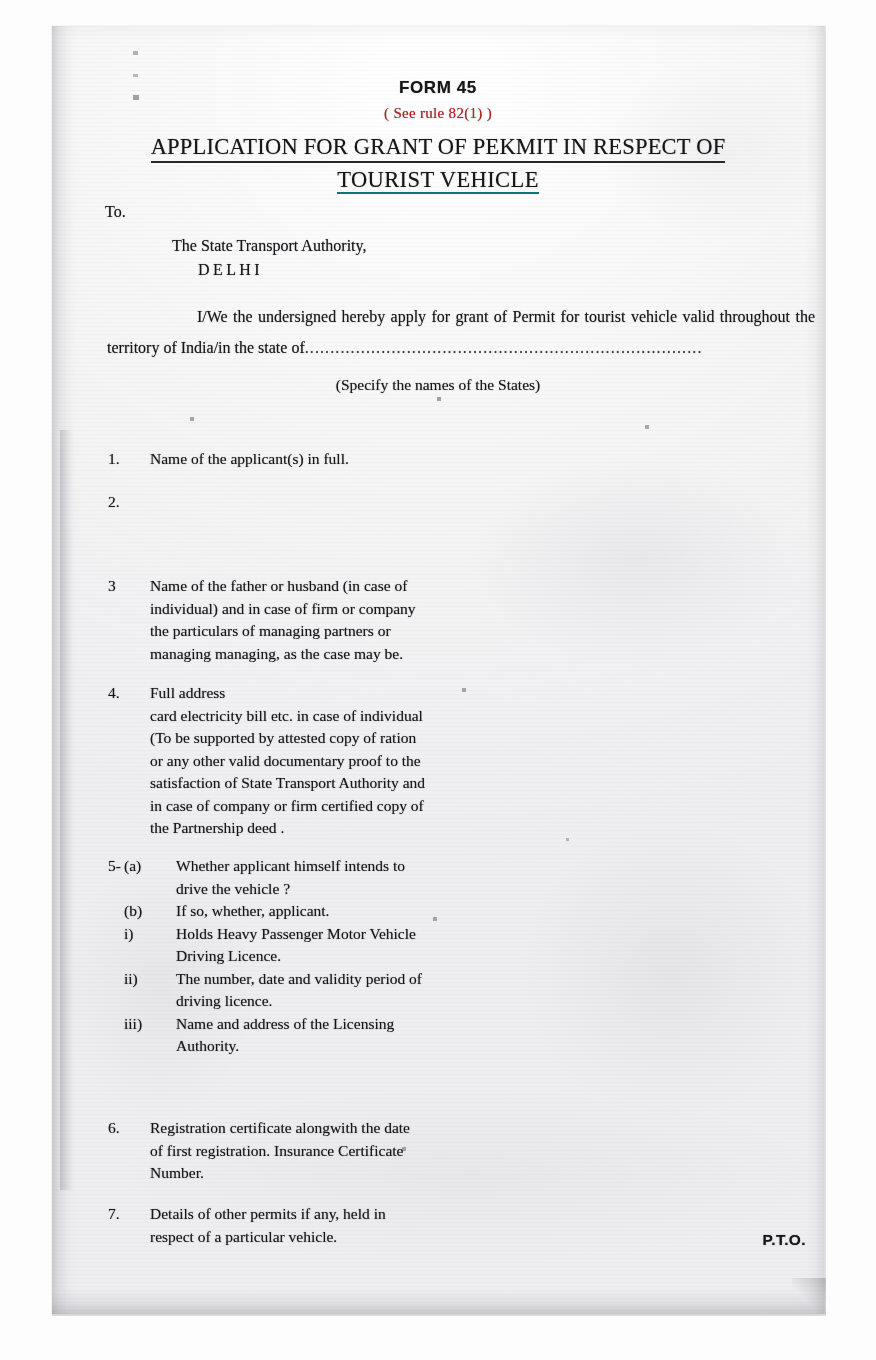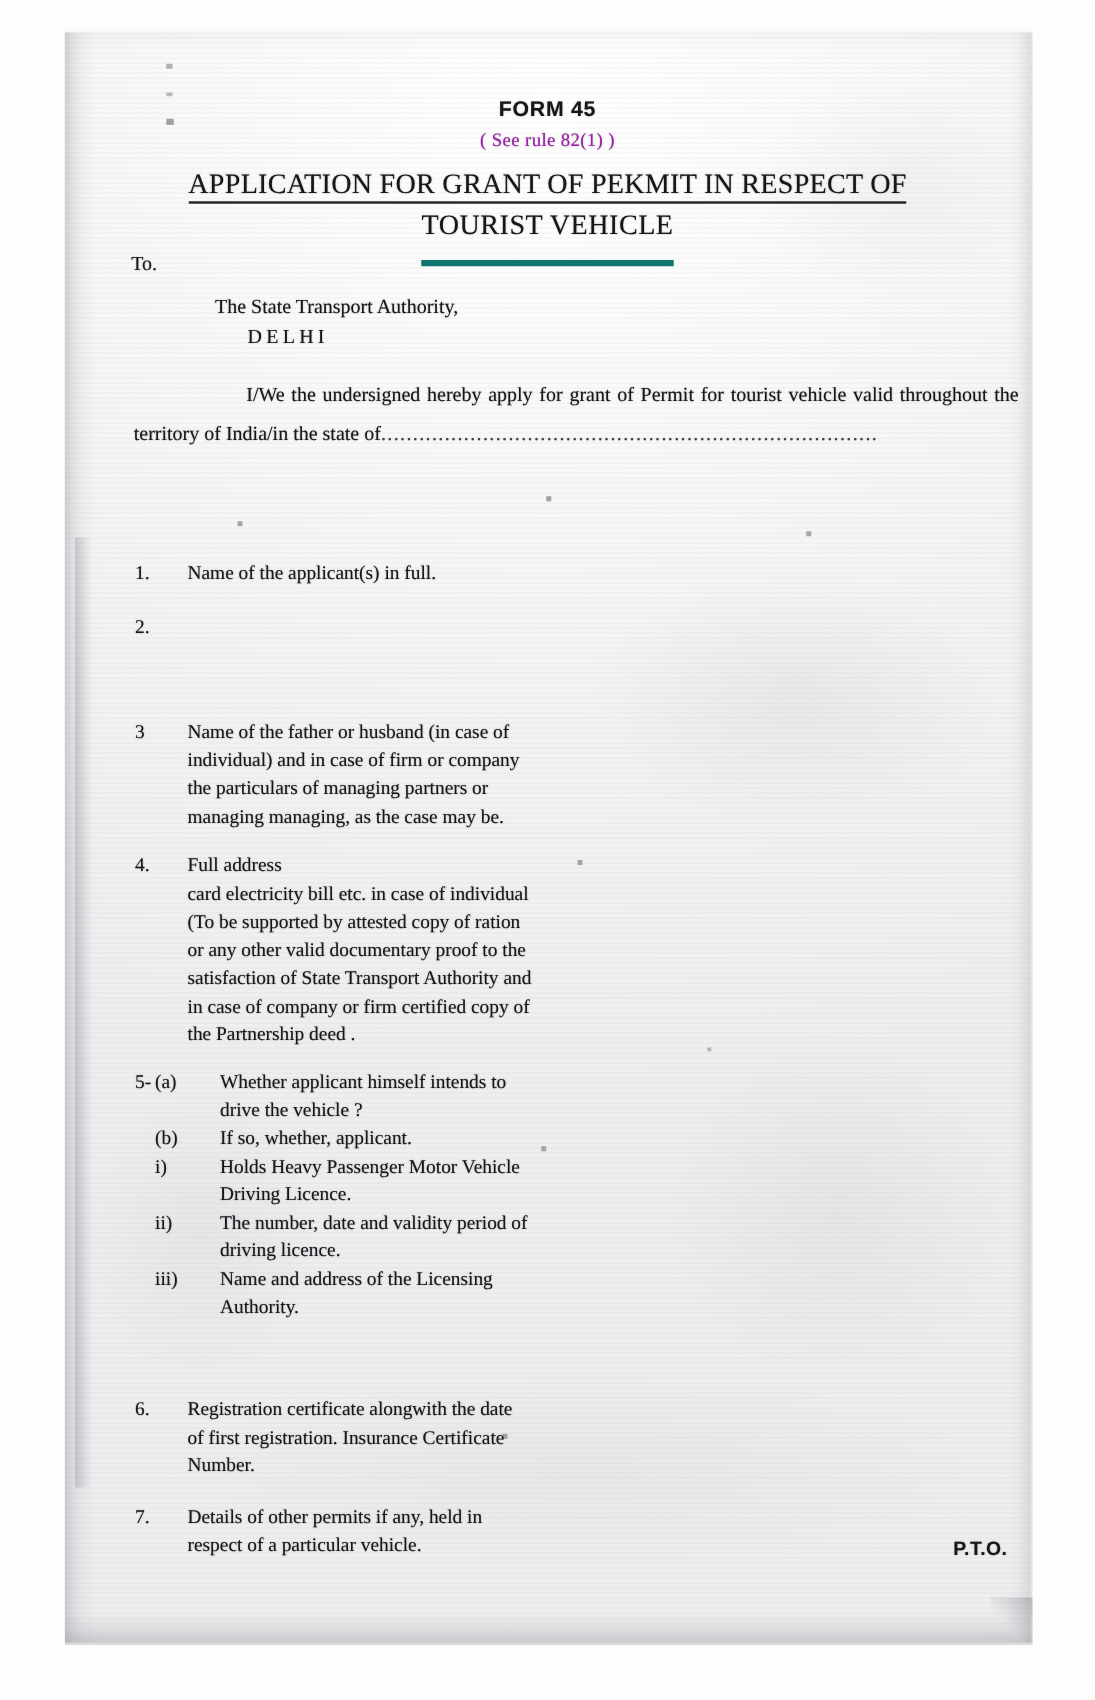--- a/index.html
+++ b/index.html
@@ -137,21 +137,21 @@
     font-family: "Liberation Sans", "DejaVu Sans", sans-serif;
     font-weight: bold;
     font-size: 17px;
     letter-spacing: 0.6px;
   }
   .see-rule {
     position: absolute;
     left: 0; top: 105px; width: 876px;
     text-align: center;
     font-size: 15px;
-    color: #a21caf;
+    color: #b91c1c;
     letter-spacing: 0.3px;
   }
   .title1 {
     position: absolute;
     left: 0; top: 134px; width: 876px;
     text-align: center;
     font-size: 22.5px;
     letter-spacing: 0.2px;
   }
   .title1 span.u {
@@ -159,22 +159,22 @@
     padding-bottom: 2px;
   }
   .title2 {
     position: absolute;
     left: 0; top: 167px; width: 876px;
     text-align: center;
     font-size: 22.5px;
     letter-spacing: 0.4px;
   }
   .title2 span.u {
-    border-bottom: 5px solid #0f766e;
-    padding-bottom: 16px;
+    border-bottom: 2px solid #0f766e;
+    padding-bottom: 0;
   }
 
   .to-label {
     position: absolute;
     left: 105px; top: 203px;
     font-size: 16px;
   }
   .auth-line {
     position: absolute;
     left: 172px; top: 237px;
@@ -296,20 +296,21 @@
     <div class="title2 ink">
       <span class="u">TOURIST VEHICLE</span>
     </div>
 
     <div class="to-label ink">To.</div>
     <div class="auth-line ink">The State Transport Authority,</div>
     <div class="city-line ink">DELHI</div>
 
     <div class="para1 ink"><span>I/We the undersigned hereby apply for grant of Permit for tourist vehicle valid throughout the territory of India/in the state of</span><span class="dots">..............................................................................</span></div>
 
+    <div class="specify ink">(Specify the names of the States)</div>
 
     <ol class="items">
 
       <li class="item ink" style="left:108px; top:448px;">
         <span class="num">1.</span>
         <span class="body">
           <span class="sub">Name of the applicant(s) in full.</span>
         </span>
       </li>
 

